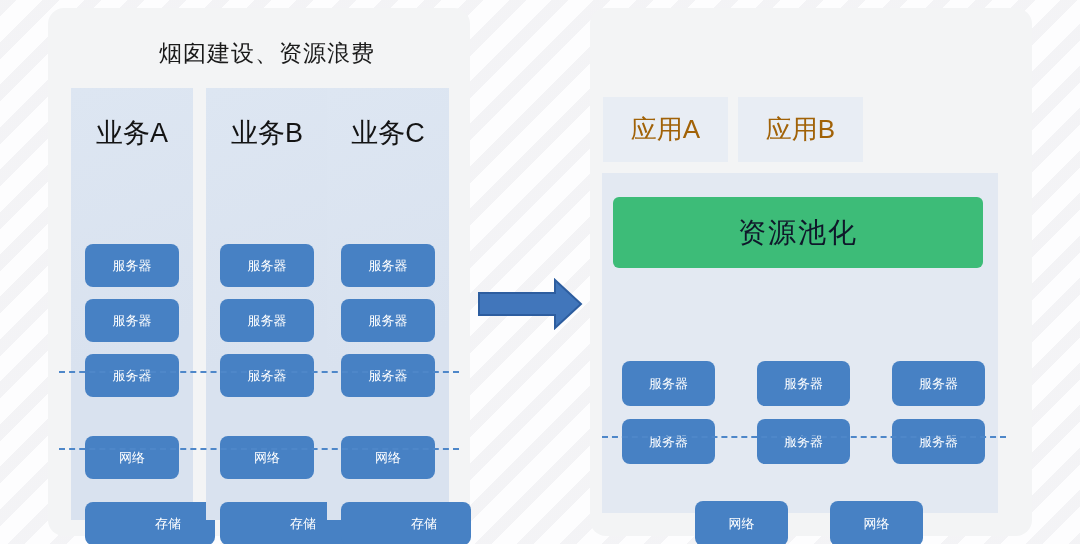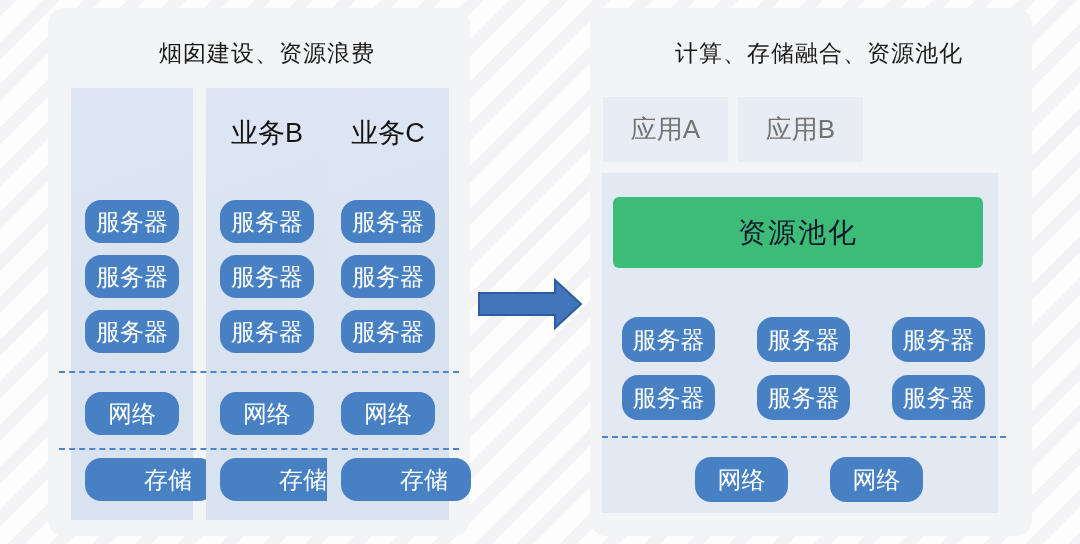--- a/index.html
+++ b/index.html
@@ -45,22 +45,23 @@
     text-align: center;
     font-size: 27px;
     color: #141414;
   }
 
   .chip {
     position: absolute;
     display: flex; align-items: center; justify-content: center;
     background: var(--chip-blue, #4781c4);
     color: var(--chip-text, #ffffff);
-    border-radius: 16px;
-    font-size: 24px;
+    border-radius: 8px;
+    font-size: 13px;
+    margin-top: 44px;
   }
   .biz-col .chip { left: 14px; width: 94px; height: 43px; }
   .chip.srv0 { top: 112px; }
   .chip.srv1 { top: 167px; }
   .chip.srv2 { top: 222px; }
   .chip.net  { top: 304px; }
   .chip.sto  { top: 370px; padding-left: 36px; }
 
   .dash {
     position: absolute;
@@ -73,21 +74,21 @@
 
   
   .arrow-wrap { position: absolute; left: 478px; top: 278px; width: 105px; height: 52px; }
 
   
   .app-box {
     position: absolute; top: 89px;
     width: 125px; height: 65px;
     background: var(--app-bg, #e8edf4);
     display: flex; align-items: center; justify-content: center;
-    font-size: 26px; color: #737373;
+    font-size: 26px; color: #a16207;
   }
   .app-box.a0 { left: 13px; }
   .app-box.a1 { left: 148px; }
   .app-box.a2 { left: 283px; }
 
   .pool-container {
     position: absolute; left: 12px; top: 165px;
     width: 396px; height: 340px;
     background: var(--container-bg, #e3e9f2);
   }
@@ -114,20 +115,21 @@
   .pnet.n1 { left: 228px; }
   .pnet { top: 284px; }
 </style>
 </head>
 <body>
 
 <div class="card left">
   <div class="card-title">烟囱建设、资源浪费</div>
 
   <div class="biz-col c0">
+    <div class="biz-header">业务A</div>
     <div class="chip srv0">服务器</div>
     <div class="chip srv1">服务器</div>
     <div class="chip srv2">服务器</div>
     <div class="chip net">网络</div>
     <div class="chip sto">存储</div>
   </div>
 
   <div class="biz-col c1">
     <div class="biz-header">业务B</div>
     <div class="chip srv0">服务器</div>
@@ -150,21 +152,20 @@
   <div class="dash d2"></div>
 </div>
 
 <div class="arrow-wrap">
   <svg width="105" height="52" viewBox="0 0 105 52" xmlns="http://www.w3.org/2000/svg">
     <polygon points="1,15 77,15 77,2 103,26 77,50 77,37 1,37" fill="#4176bb" stroke="#2d5d9f" stroke-width="2"></polygon>
   </svg>
 </div>
 
 <div class="card right">
-  <div class="card-title">计算、存储融合、资源池化</div>
 
   <div class="app-box a0">应用A</div>
   <div class="app-box a1">应用B</div>
 
   <div class="pool-container">
     <div class="pool-banner">资源池化</div>
 
     <div class="chip pchip x0 r0">服务器</div>
     <div class="chip pchip x1 r0">服务器</div>
     <div class="chip pchip x2 r0">服务器</div>

